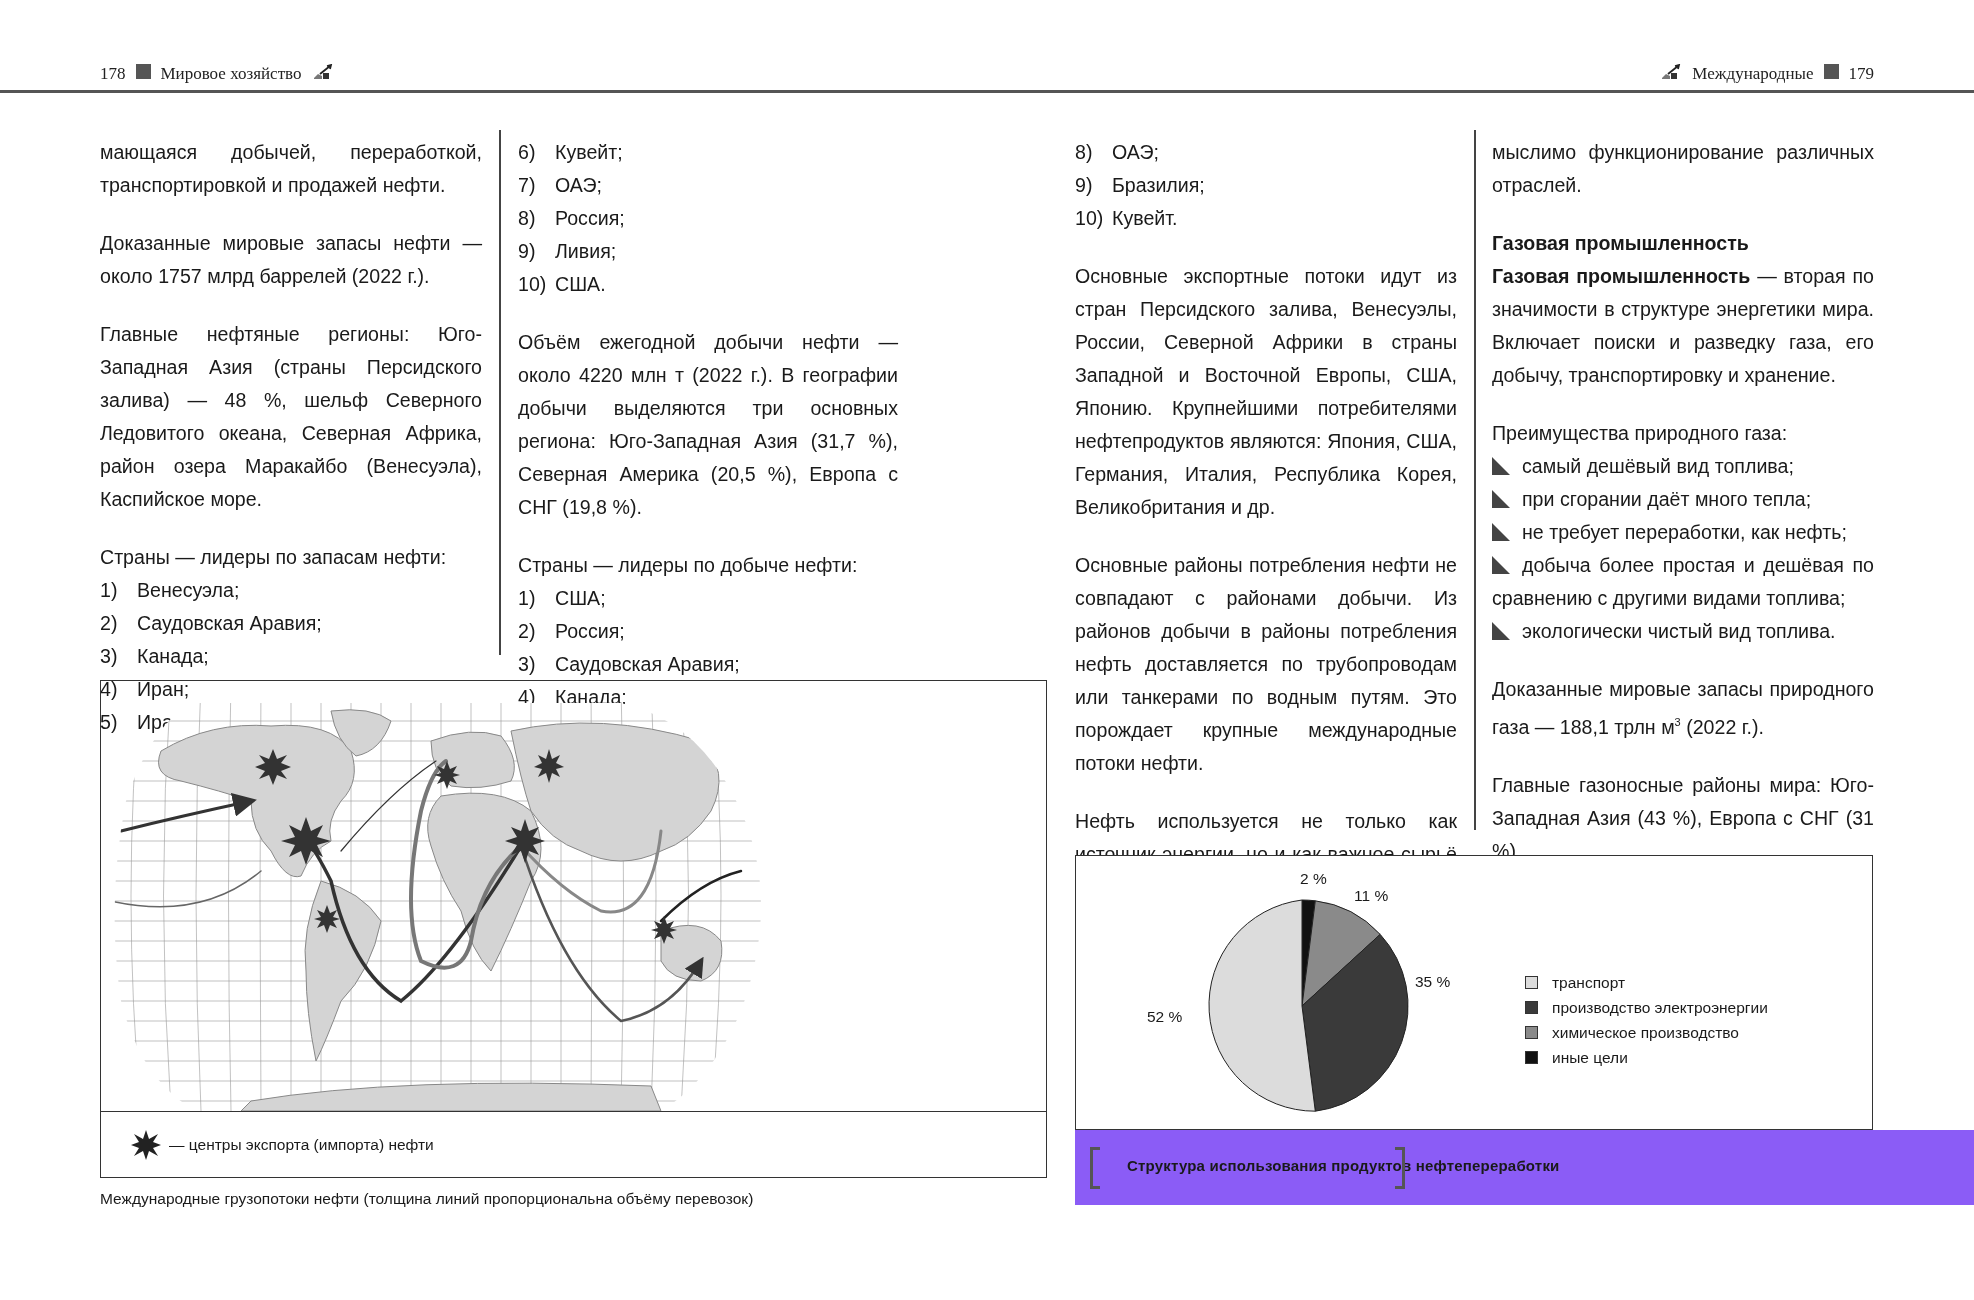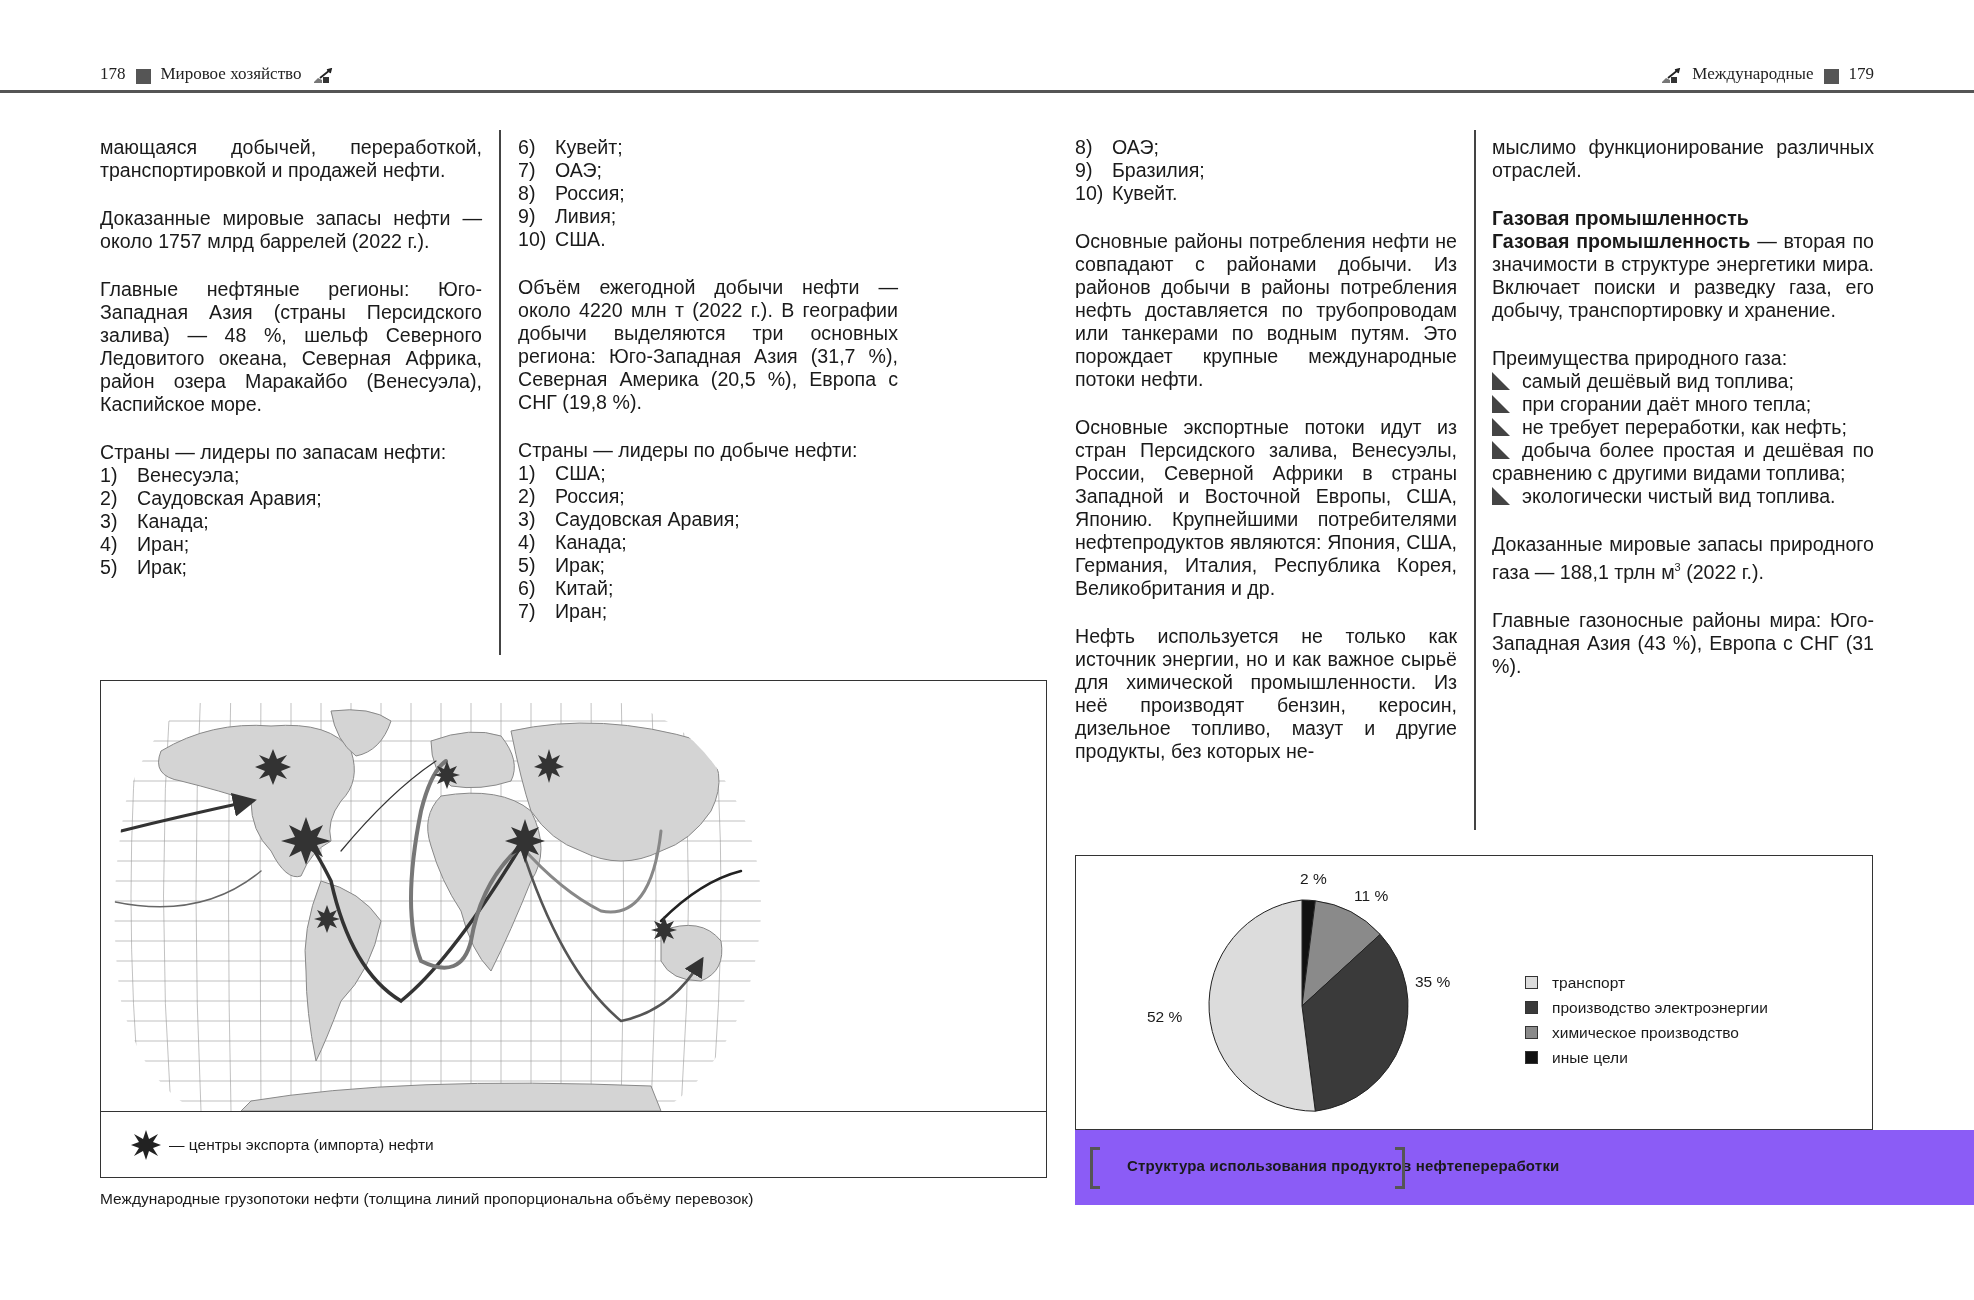--- a/index.html
+++ b/index.html
@@ -1,24 +1,24 @@
 <!DOCTYPE html>
 <html><head>
 <meta charset="utf-8">
 <style>
   html,body{margin:0;padding:0;background:#fff;}
   body{width:1974px;height:1300px;position:relative;overflow:hidden;color:#1a1a1a;
        font-family:"Liberation Sans","DejaVu Sans",sans-serif;}
   .hdr{position:absolute;top:64px;font-family:"Liberation Serif","DejaVu Serif",serif;font-size:17px;color:#222;
-       display:flex;align-items:flex-end;gap:10px;}
+       display:flex;align-items:flex-start;gap:10px;}
   .hdr .sq{width:15px;height:15px;background:#555;display:inline-block;}
   .hdr-left{left:100px;}
   .hdr-right{right:100px;}
   .rule{position:absolute;top:90px;left:0;width:1974px;height:3px;background:#555;}
-  .col{position:absolute;font-size:19.6px;line-height:23px;text-align:justify;hyphens:manual;}
+  .col{position:absolute;font-size:19.6px;line-height:33px;text-align:justify;hyphens:manual;}
   .col p{margin:0 0 25px 0;}
   .col ol{list-style:none;margin:0;padding:0;}
   .col ol li{display:flex;}
   .col ol li .n{width:37px;flex:none;}
   .col .b{font-weight:bold;}
   .col ul{list-style:none;margin:0;padding:0;}
   .col ul li .tri{display:inline-block;width:0;height:0;border-left:18px solid #444;border-top:18px solid transparent;margin-right:12px;vertical-align:-2px;}
   .vdiv{position:absolute;width:2px;background:#444;}
   .mapbox{position:absolute;left:100px;top:680px;width:947px;height:498px;border:1.5px solid #333;box-sizing:border-box;}
   .maplegend{position:absolute;left:0;bottom:0;width:100%;height:66px;border-top:1.5px solid #333;display:flex;align-items:center;
@@ -230,22 +230,22 @@
       </li>
     <li>
         <span class="n">9)</span>
         <span>Бразилия;</span>
       </li>
     <li>
         <span class="n">10)</span>
         <span>Кувейт.</span>
       </li>
   </ol>
+  <p>Основные экспортные потоки идут из стран Персидского залива, Венесуэлы, России, Северной Африки в страны Западной и Восточной Европы, США, Японию. Крупнейшими потребителями нефтепродуктов являются: Япония, США, Германия, Италия, Республика Корея, Великобритания и др.</p>
   <p>Основные районы потребления нефти не совпадают с районами добычи. Из районов добычи в районы потребления нефть доставляется по трубопроводам или танкерами по водным путям. Это порождает крупные международные потоки нефти.</p>
-  <p>Основные экспортные потоки идут из стран Персидского залива, Венесуэлы, России, Северной Африки в страны Западной и Восточной Европы, США, Японию. Крупнейшими потребителями нефтепродуктов являются: Япония, США, Германия, Италия, Республика Корея, Великобритания и др.</p>
   <p>Нефть используется не только как источник энергии, но и как важное сырьё для химической промышленности. Из неё производят бензин, керосин, дизельное топливо, мазут и другие продукты, без которых не-</p>
 </div>
 <div class="vdiv" style="left:1474px;top:130px;height:700px;"></div>
 
 <div class="col" style="left:1492px;top:136px;width:382px;">
   <p>мыслимо функционирование различных отраслей.</p>
   <div class="b">Газовая промышленность</div>
   <p><span class="b">Газовая промышленность</span><span> — вторая по значимости в структуре энергетики мира. Включает поиски и разведку газа, его добычу, транспортировку и хранение.</span></p>
   <div>Преимущества природного газа:</div>
   <ul style="margin-bottom:25px;">

